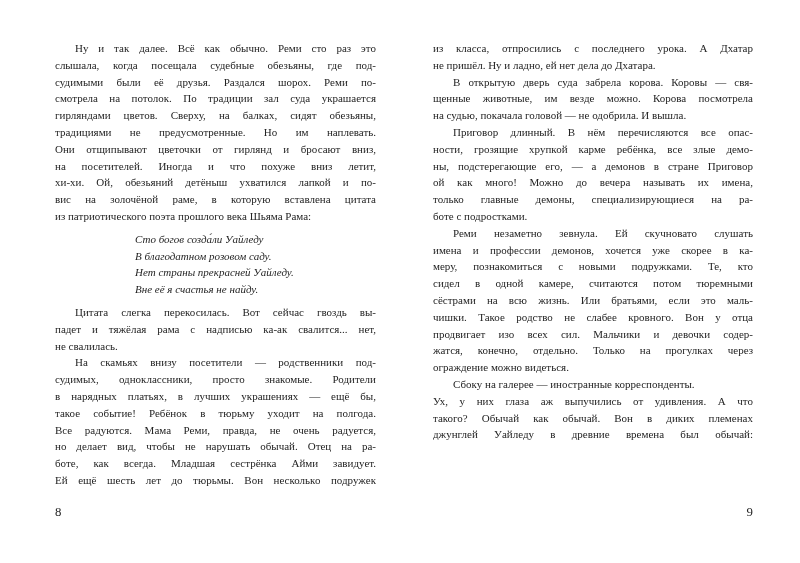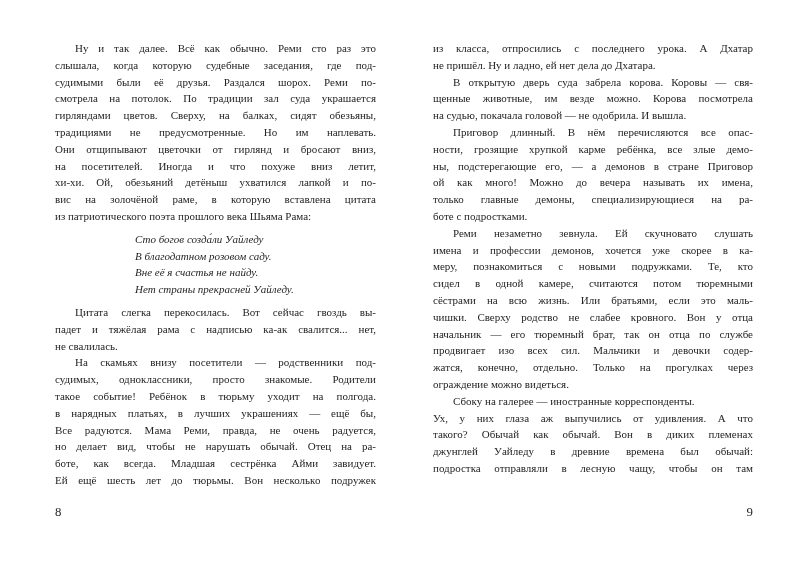--- a/index.html
+++ b/index.html
@@ -57,43 +57,43 @@
   .pagenum.right { left: 433px; width: 320px; text-align: right; }
 </style>
 </head>
 <body>
 
 <div class="spread">
 
   <div class="page-col left">
     <div>
         <div class="line indent">Ну и так далее. Всё как обычно. Реми сто раз это</div>
-        <div class="line">слышала, когда которую судебные заседания, где под-</div>
+        <div class="line">слышала, когда посещала судебные обезьяны, где под-</div>
         <div class="line">судимыми были её друзья. Раздался шорох. Реми по-</div>
         <div class="line">смотрела на потолок. По традиции зал суда украшается</div>
         <div class="line">гирляндами цветов. Сверху, на балках, сидят обезьяны,</div>
         <div class="line">традициями не предусмотренные. Но им наплевать.</div>
         <div class="line">Они отщипывают цветочки от гирлянд и бросают вниз,</div>
         <div class="line">на посетителей. Иногда и что похуже вниз летит,</div>
         <div class="line">хи-хи. Ой, обезьяний детёныш ухватился лапкой и по-</div>
         <div class="line">вис на золочёной раме, в которую вставлена цитата</div>
         <div class="line end">из патриотического поэта прошлого века Шьяма Рама:</div>
         <div class="verse">
           <div class="verse-line">Сто богов созда́ли Уайледу</div>
           <div class="verse-line">В благодатном розовом саду.</div>
+          <div class="verse-line">Нет страны прекрасней Уайледу.</div>
           <div class="verse-line">Вне её я счастья не найду.</div>
-          <div class="verse-line">Нет страны прекрасней Уайледу.</div>
         </div>
         <div class="line indent">Цитата слегка перекосилась. Вот сейчас гвоздь вы-</div>
         <div class="line">падет и тяжёлая рама с надписью ка-ак свалится... нет,</div>
         <div class="line end">не свалилась.</div>
         <div class="line indent">На скамьях внизу посетители — родственники под-</div>
         <div class="line">судимых, одноклассники, просто знакомые. Родители</div>
+        <div class="line">в нарядных платьях, в лучших украшениях — ещё бы,</div>
         <div class="line">такое событие! Ребёнок в тюрьму уходит на полгода.</div>
-        <div class="line">в нарядных платьях, в лучших украшениях — ещё бы,</div>
         <div class="line">Все радуются. Мама Реми, правда, не очень радуется,</div>
         <div class="line">но делает вид, чтобы не нарушать обычай. Отец на ра-</div>
         <div class="line">боте, как всегда. Младшая сестрёнка Айми завидует.</div>
         <div class="line">Ей ещё шесть лет до тюрьмы. Вон несколько подружек</div>
       </div>
   </div>
 
   <div class="page-col right">
     <div>
         <div class="line">из класса, отпросились с последнего урока. А Дхатар</div>
@@ -105,30 +105,28 @@
         <div class="line">ности, грозящие хрупкой карме ребёнка, все злые демо-</div>
         <div class="line">ны, подстерегающие его, — а демонов в стране Приговор</div>
         <div class="line">ой как много! Можно до вечера называть их имена,</div>
         <div class="line">только главные демоны, специализирующиеся на ра-</div>
         <div class="line end">боте с подростками.</div>
         <div class="line indent">Реми незаметно зевнула. Ей скучновато слушать</div>
         <div class="line">имена и профессии демонов, хочется уже скорее в ка-</div>
         <div class="line">меру, познакомиться с новыми подружками. Те, кто</div>
         <div class="line">сидел в одной камере, считаются потом тюремными</div>
         <div class="line">сёстрами на всю жизнь. Или братьями, если это маль-</div>
-        <div class="line">чишки. Сверху родство не слабее кровного. Вон у отца</div>
-        <div class="line">начальник — его тюремный брат, так он отца по службе</div>
+        <div class="line">чишки. Такое родство не слабее кровного. Вон у отца</div>
         <div class="line">продвигает изо всех сил. Мальчики и девочки содер-</div>
         <div class="line">жатся, конечно, отдельно. Только на прогулках через</div>
         <div class="line end">ограждение можно видеться.</div>
         <div class="line indent end">Сбоку на галерее — иностранные корреспонденты.</div>
         <div class="line">Ух, у них глаза аж выпучились от удивления. А что</div>
         <div class="line">такого? Обычай как обычай. Вон в диких племенах</div>
         <div class="line">джунглей Уайледу в древние времена был обычай:</div>
-        <div class="line">подростка отправляли в лесную чащу, чтобы он там</div>
       </div>
   </div>
 
   <div class="pagenum left">8</div>
 
   <div class="pagenum right">9</div>
 
 </div>
 
 </body></html>

